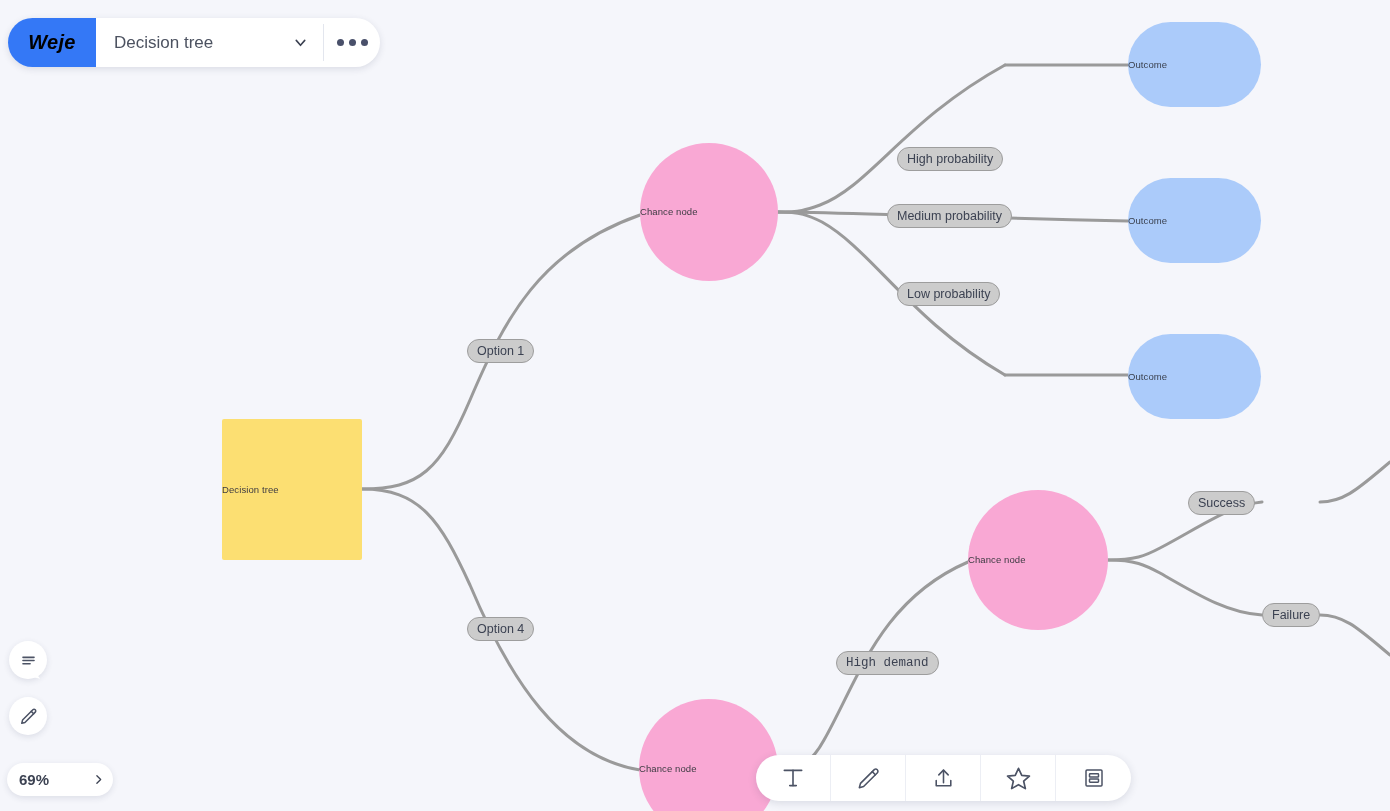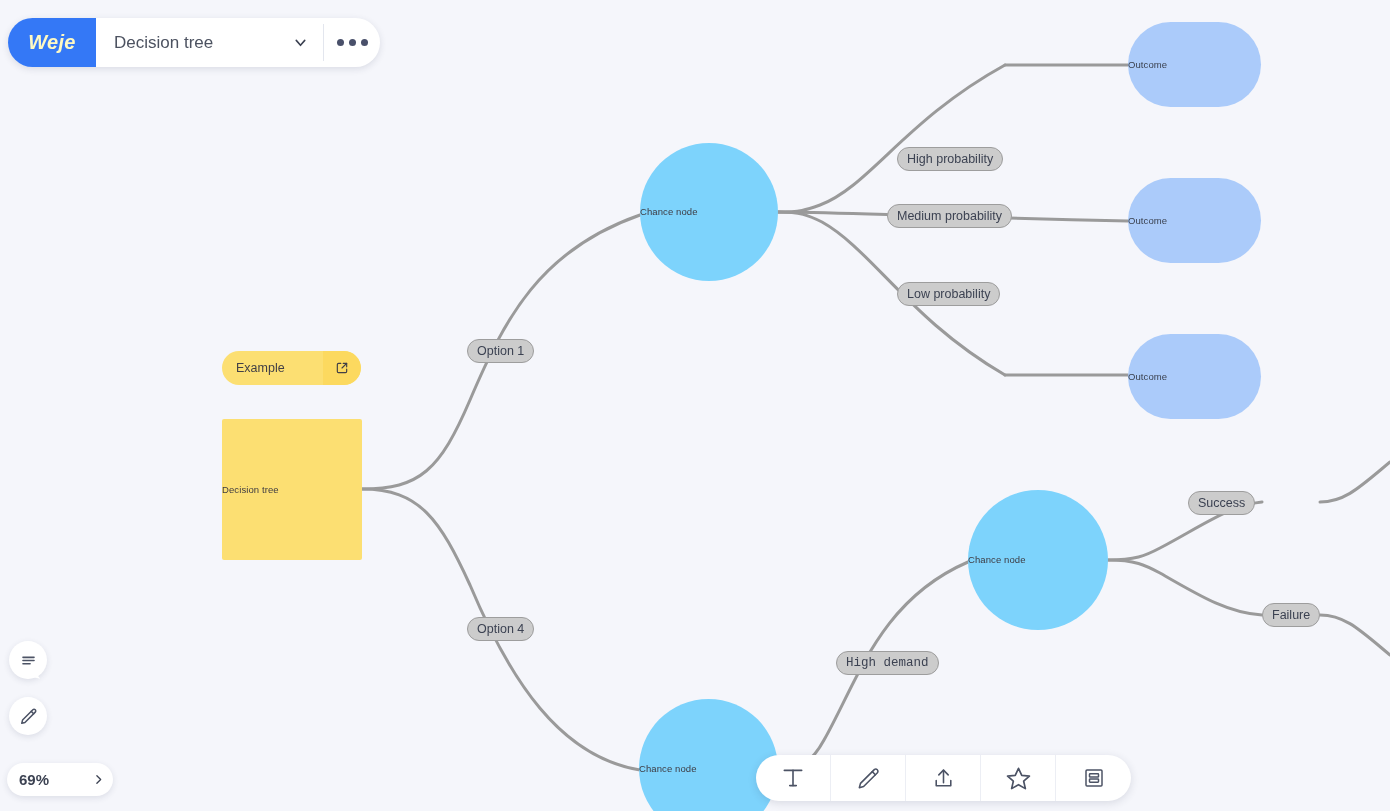--- a/index.html
+++ b/index.html
@@ -39,21 +39,21 @@
     justify-content: flex-start;
     text-align: center;
     color: #3d3b42;
     font-size: 9.5px;
     letter-spacing: .1px;
     line-height: 1.25;
     user-select: none;
   }
   .node-chance {
     border-radius: 50%;
-    background: #7dd3fc;
+    background: #f9a8d4;
   }
   .node-outcome {
     border-radius: 44px;
     background: #abcbfa;
     color: #3b4250;
     font-size: 9.5px;
   }
   .node-sticky {
     background: #fcdf72;
     border-radius: 2px;
@@ -121,21 +121,21 @@
     box-shadow: 0 2px 7px rgba(40,50,80,.13);
     overflow: hidden;
     z-index: 20;
   }
   #brand {
     width: 88px;
     display: flex;
     align-items: center;
     justify-content: center;
     background: #3478f6;
-    color: #fef9c3;
+    color: #000000;
     font-size: 20px;
     font-weight: 700;
     font-style: italic;
     letter-spacing: .3px;
     cursor: pointer;
   }
   #board-select {
     display: flex;
     align-items: center;
     width: 227px;
@@ -270,30 +270,20 @@
     <path class="edge" d="M 1108,560 C 1135,560 1145,556 1160,548 C 1200,527 1230,505 1262,502"></path>
     <path class="edge" d="M 1320,502 C 1345,502 1360,487 1390,462"></path>
     <path class="edge" d="M 1108,560 C 1135,560 1145,565 1160,573 C 1200,596 1228,613 1262,615"></path>
     <path class="edge" d="M 1320,615 C 1345,615 1360,630 1390,655"></path>
   </svg>
 
   <div class="node node-sticky" style="left:222px; top:419px; width:140px; height:141px;">
     <span>Decision tree</span>
   </div>
 
-  <div class="example-chip" style="left:222px; top:351px; width:139px;">
-    <span class="chip-label">Example</span>
-    <span class="chip-action">
-      <svg width="14" height="14" viewBox="0 0 24 24" fill="none" stroke="#413f46" stroke-width="2" stroke-linecap="round" stroke-linejoin="round">
-        <path d="M10 4H6a2 2 0 0 0-2 2v12a2 2 0 0 0 2 2h12a2 2 0 0 0 2-2v-4"></path>
-        <path d="M14 4h6v6"></path>
-        <path d="M20 4l-8 8"></path>
-      </svg>
-    </span>
-  </div>
 
   <div class="node node-chance" style="left:640px; top:143px; width:138px; height:138px;">
     <span>Chance node</span>
   </div>
 
   <div class="node node-chance" style="left:968px; top:490px; width:140px; height:140px;">
     <span>Chance node</span>
   </div>
 
   <div class="node node-chance" style="left:639px; top:699px; width:139px; height:139px;">

